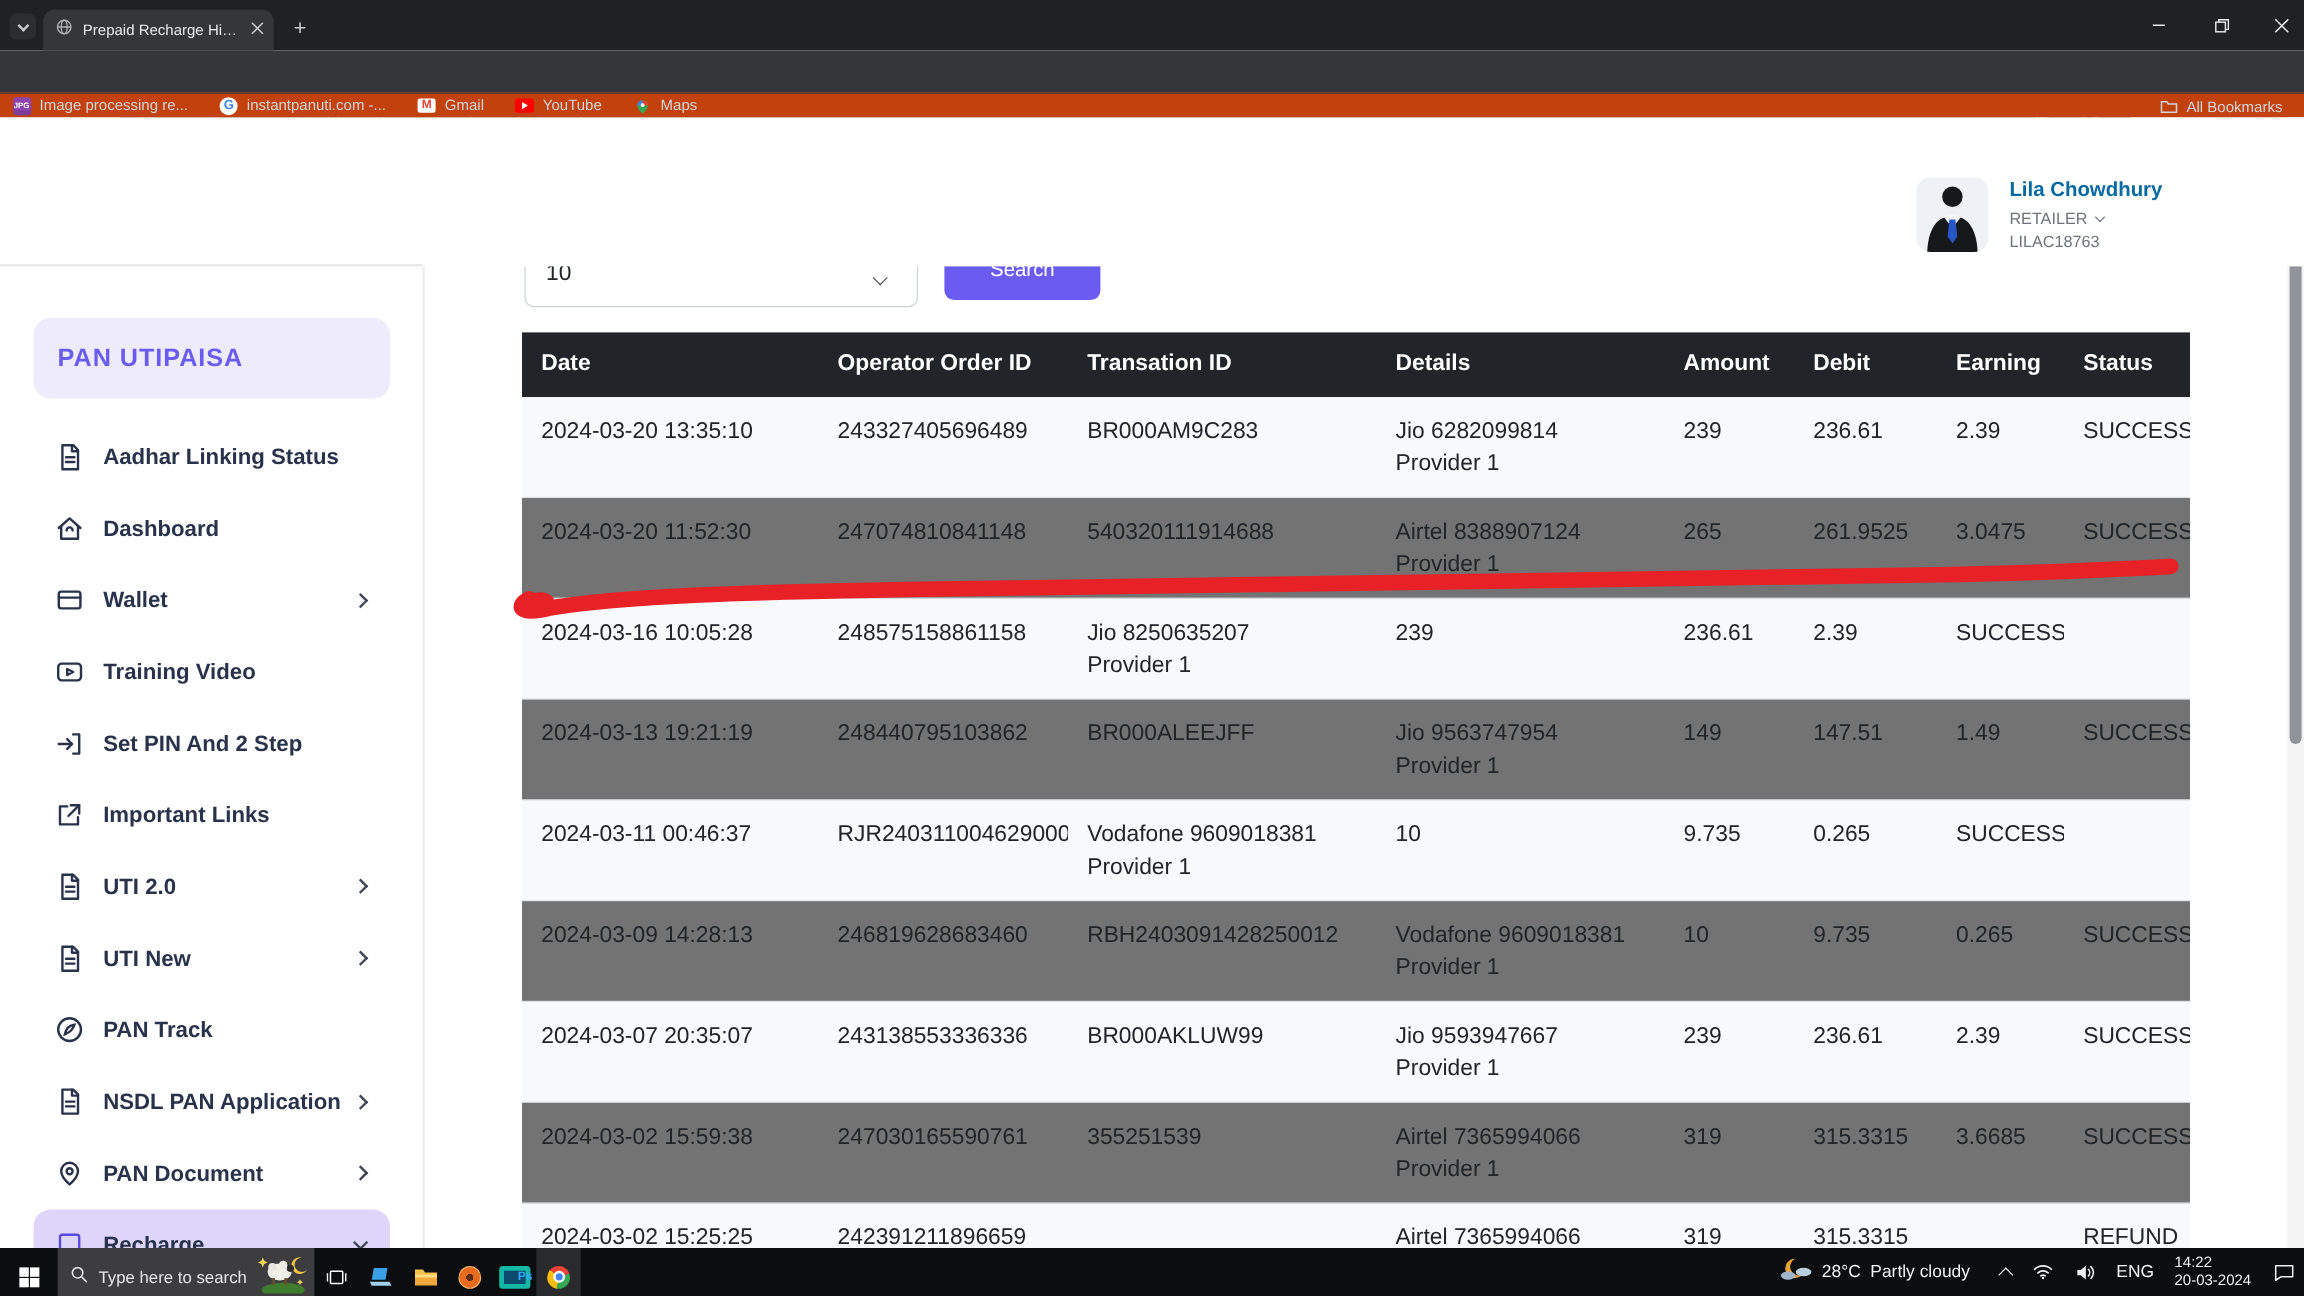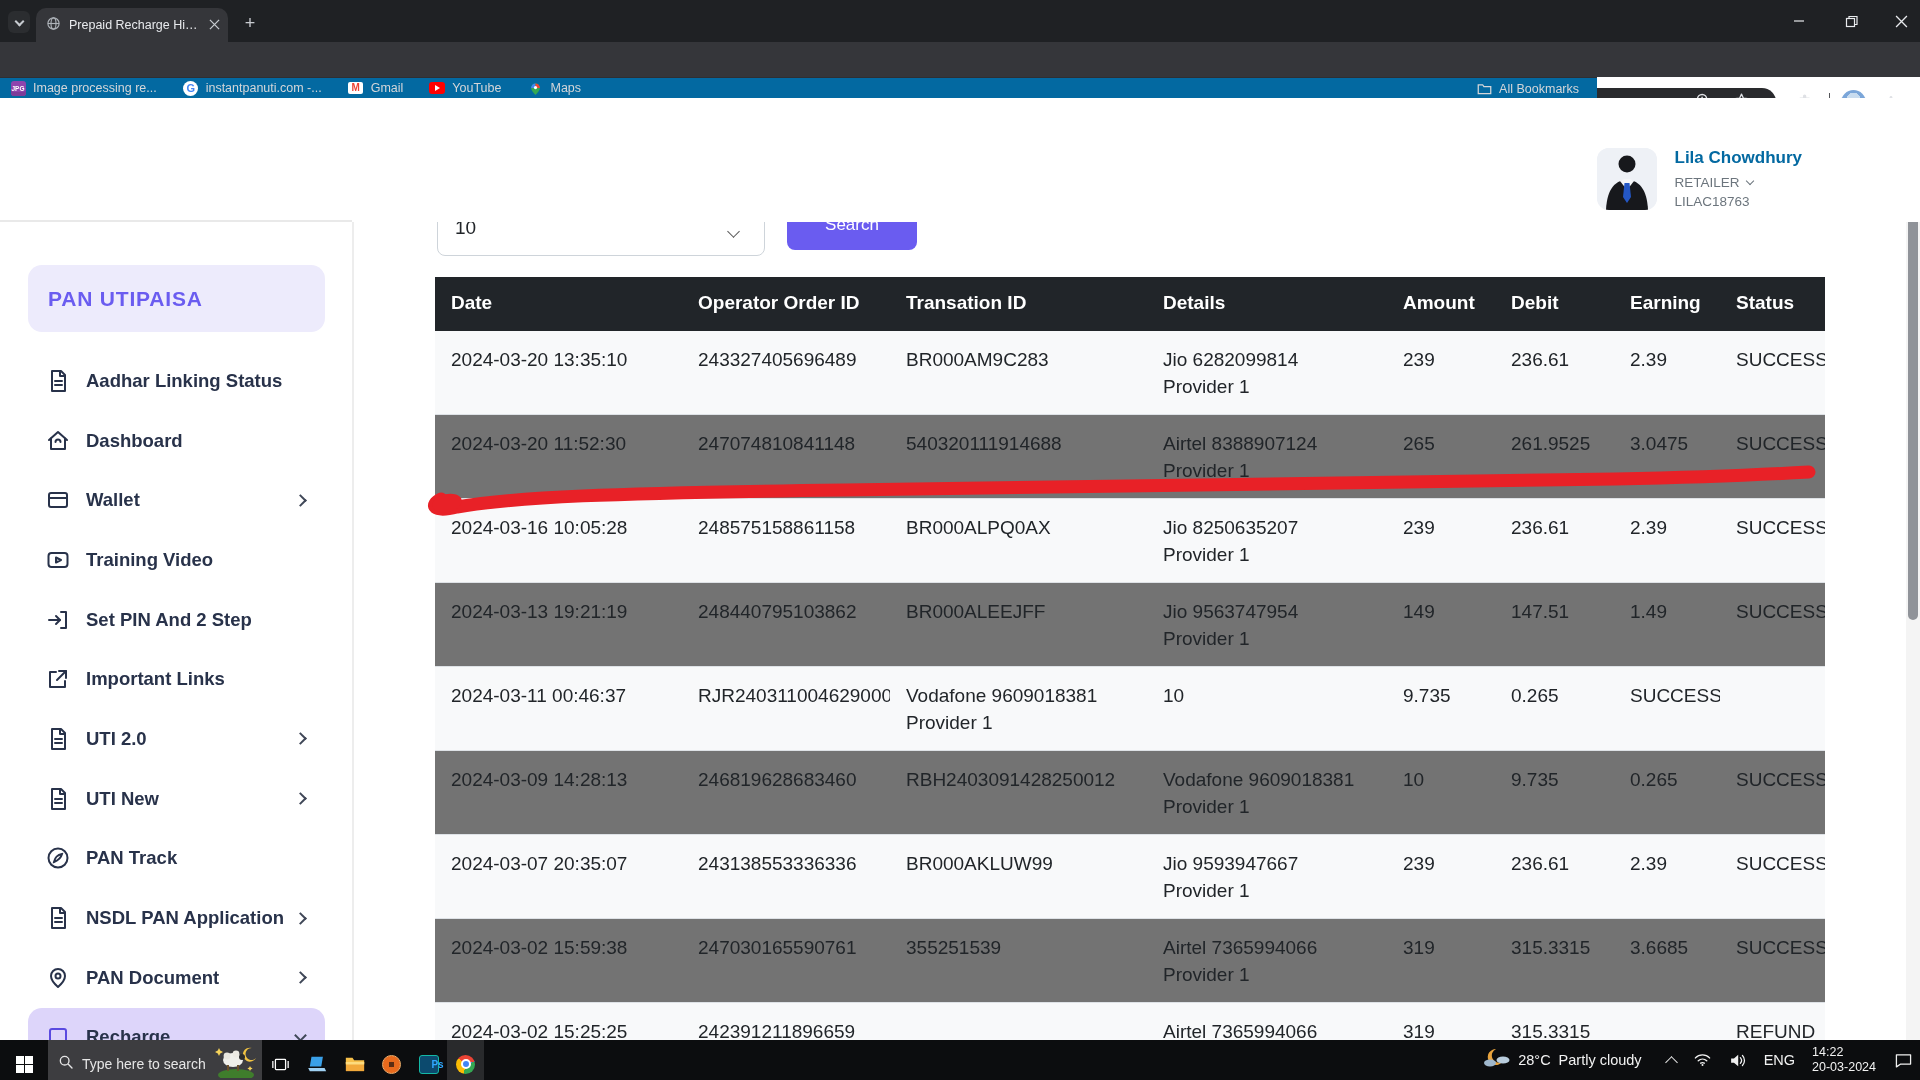--- a/index.html
+++ b/index.html
@@ -10,21 +10,21 @@
   .tabstrip { position:absolute; left:0; top:0; width:1920px; height:42px; background:#1f2124; }
   .tab-search-btn { position:absolute; left:8px; top:11px; width:22px; height:22px; border-radius:6px; background:#2b2d30; display:flex; align-items:center; justify-content:center; }
   .tab { position:absolute; left:36px; top:8px; width:192px; height:34px; background:#35363a; border-radius:10px 10px 0 0; display:flex; align-items:center; padding:0 8px 0 10px; }
   .tab-title { color:#e8eaed; font-size:12.5px; white-space:nowrap; overflow:hidden; text-overflow:ellipsis; flex:1; margin:0 8px; }
   .newtab-btn { position:absolute; left:240px; top:13px; width:20px; height:20px; color:#c7cbd0; font-size:18px; line-height:20px; text-align:center; }
   .wctl { position:absolute; top:10px; width:34px; height:22px; display:flex; align-items:center; justify-content:center; }
   .toolbar { position:absolute; left:0; top:42px; width:1920px; height:35px; background:#35363a; }
   .nav-ic { position:absolute; top:47px; width:26px; height:26px; display:flex; align-items:center; justify-content:center; }
   .omnibox { position:absolute; left:100px; top:46px; width:1676px; height:28px; border-radius:14px; background:#292a2d; display:flex; align-items:center; }
   .url-text { color:#e8eaed; font-size:14px; margin-left:10px; }
-  .bookmarks { position:absolute; left:0; top:77px; width:1597px; height:21px; background:#0369a1; border-top:1px solid #2e2f33; display:flex; align-items:center; }
+  .bookmarks { position:absolute; left:0; top:77px; width:1920px; height:21px; background:#c2410c; border-top:1px solid #2e2f33; display:flex; align-items:center; }
   .bm { display:flex; align-items:center; margin-right:26px; }
   .bm-ic { width:16px; height:16px; margin-right:7px; display:flex; align-items:center; justify-content:center; }
   .bm-label { color:#d4d6d9; font-size:12.5px; white-space:nowrap; }
   .all-bm { position:absolute; right:18px; top:0; height:21px; display:flex; align-items:center; }
 
   
   .page { position:absolute; left:0; top:98px; width:1920px; height:942px; background:#fff; }
   .hdr { position:absolute; left:0; top:0; width:1920px; height:124px; background:#fff; z-index:6; }
   .hdr-shadow { position:absolute; left:0; top:122px; width:352px; height:2px; background:#e9e9e9; z-index:6; }
   .user-card { position:absolute; right:118px; top:50px; display:flex; }
@@ -290,21 +290,20 @@
     </div>
     <div class="td">265</div>
     <div class="td">261.9525</div>
     <div class="td">3.0475</div>
     <div class="td">SUCCESS</div>
   </div>
 
   <div class="trow">
     <div class="td">2024-03-16 10:05:28</div>
     <div class="td">248575158861158</div>
-    <div class="td">BR000ALPQ0AX</div>
     <div class="td">
       <div>Jio 8250635207</div>
       <div>Provider 1</div>
     </div>
     <div class="td">239</div>
     <div class="td">236.61</div>
     <div class="td">2.39</div>
     <div class="td">SUCCESS</div>
   </div>
 
@@ -616,21 +615,21 @@
       <svg width="20" height="17" viewBox="0 0 24 20">
           <path d="M1 2h8l2 3h12v4H1z" fill="#f7c04a"></path>
           <path d="M1 7h22v11H1z" fill="#f2a93b"></path>
           <path d="M1 7h22v3H1z" fill="#fddb7e"></path>
         </svg>
     </div>
     <div class="tb-tile">
       <span style="width:19px;height:19px;border-radius:50%;background:radial-gradient(circle,#5a2d14 0 24%,#e86a1d 25% 70%,#c43c12 71%);display:inline-block;border:1.5px solid #f2b06a;"></span>
     </div>
     <div class="tb-tile">
-      <span style="width:19px;height:19px;border-radius:3px;background:#0c4a6e;border:1px solid #14b8a6;color:#31a8ff;font-size:10px;font-weight:bold;display:flex;align-items:center;justify-content:center;padding-left:18px;">Ps</span>
+      <span style="width:19px;height:19px;border-radius:3px;background:#0c4a6e;border:4px solid #14b8a6;color:#31a8ff;font-size:10px;font-weight:bold;display:flex;align-items:center;justify-content:center;padding-left:18px;">Ps</span>
     </div>
     <div class="tb-tile active">
       <span style="width:19px;height:19px;border-radius:50%;background:conic-gradient(from -50deg,#ea4335 0 120deg,#4285f4 120deg 122deg,#34a853 122deg 240deg,#fbbc05 240deg 360deg);position:relative;display:inline-block;">
           <span style="position:absolute;left:4.5px;top:4.5px;width:10px;height:10px;border-radius:50%;background:#4285f4;border:2px solid #fff;box-sizing:border-box;"></span>
         </span>
     </div>
 
     <div class="tb-right">
       <div class="tb-weather">
         <span><svg width="28" height="22" viewBox="0 0 28 22">

